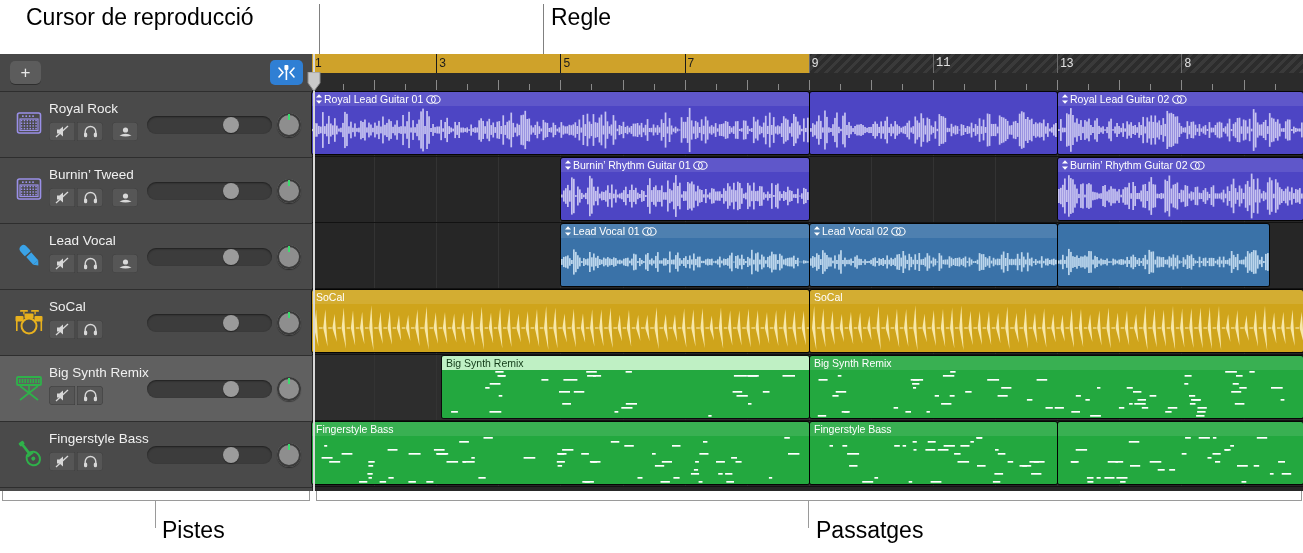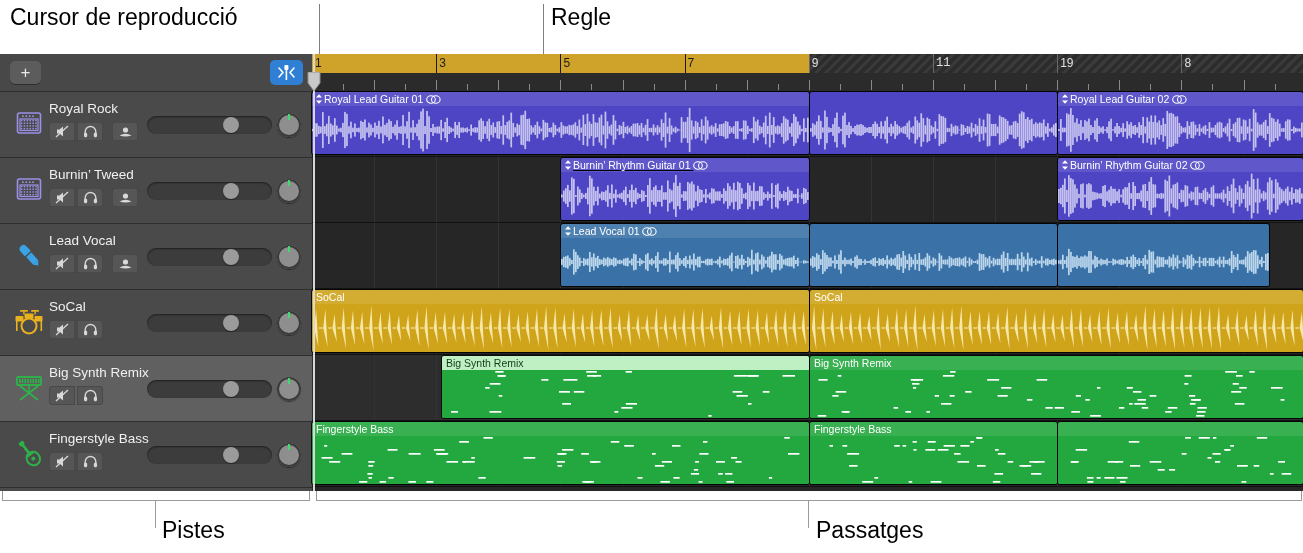--- a/index.html
+++ b/index.html
@@ -77,21 +77,21 @@
   .bracket{position:absolute;border:1px solid #9a9a9a;border-top:none;height:9px;}
   .stem{position:absolute;width:1px;background:#9a9a9a;}
 
   
   #playhead-line{position:absolute;left:313px;top:54px;width:1.5px;height:437px;background:#d8d8d8;}
   #playhead-head{position:absolute;left:307px;top:72px;width:14px;height:20px;}
 </style>
 </head>
 <body>
 
-<div class="callout-label" style="left:10px;top:4px;">Cursor de reproducció</div>
+<div class="callout-label" style="left:26px;top:4px;">Cursor de reproducció</div>
 <div class="callout-line" style="left:319px;top:4px;width:1px;height:50px;"></div>
 
 <div class="callout-label" style="left:551px;top:4px;">Regle</div>
 <div class="callout-line" style="left:543px;top:4px;width:1px;height:50px;"></div>
 
 <div id="window">
 
   <div id="tracklist">
 
     <div id="tl-toolbar">
@@ -400,21 +400,21 @@
             <div class="bar-num" style="left: 124.2px;">3</div>
             <div class="bar-div dark" style="left: 248.4px;"></div>
             <div class="bar-num" style="left: 248.4px;">5</div>
             <div class="bar-div dark" style="left: 372.6px;"></div>
             <div class="bar-num" style="left: 372.6px;">7</div>
             <div class="bar-div" style="left: 496.8px;"></div>
             <div class="bar-num onhatch" style="left: 496.8px;">9</div>
             <div class="bar-div" style="left: 621px;"></div>
             <div class="bar-num onhatch" style="left: 621px; font-family: Liberation Mono, monospace;">11</div>
             <div class="bar-div" style="left: 745.2px;"></div>
-            <div class="bar-num onhatch" style="left: 745.2px;">19</div>
+            <div class="bar-num onhatch" style="left: 745.2px;">13</div>
             <div class="bar-div" style="left: 869.4px;"></div>
             <div class="bar-num onhatch" style="left: 869.4px;">8</div>
           </div>
       </div>
       <div id="ruler-bot">
         <div id="ticks">
             <div class="tick" style="left: 0px; height: 10px;"></div>
             <div class="tick" style="left: 31.05px; height: 6px;"></div>
             <div class="tick" style="left: 62.1px; height: 10px;"></div>
             <div class="tick" style="left: 93.15px; height: 6px;"></div>
@@ -1002,21 +1002,21 @@
           <div class="lane-grid" style="left: 372.6px;"></div>
           <div class="lane-grid" style="left: 434.7px;"></div>
           <div class="lane-grid" style="left: 496.8px;"></div>
           <div class="lane-grid" style="left: 558.9px;"></div>
           <div class="lane-grid" style="left: 621px;"></div>
           <div class="lane-grid" style="left: 683.1px;"></div>
           <div class="lane-grid" style="left: 745.2px;"></div>
           <div class="lane-grid" style="left: 807.3px;"></div>
           <div class="lane-grid" style="left: 869.4px;"></div>
           <div class="lane-grid" style="left: 931.5px;"></div>
-          <div class="region" style="left: 249px; width: 248px; background: rgb(77, 69, 196); text-decoration: underline;">
+          <div class="region" style="left: 249px; width: 248px; background: rgb(77, 69, 196);">
             <div class="r-head" style="background:rgba(255,255,255,0.10);color:#ffffff"><svg class="ricon" width="8" height="10" viewBox="0 0 8 10">
     <path d="M4 0.3 L7 3.4 H1 Z" fill="#fff"></path>
                 <path d="M4 9.7 L1 6.6 H7 Z" fill="#fff"></path>
               </svg><span class="lbl">Burnin’ Rhythm Guitar 01</span> <svg class="ricon" width="15" height="9" viewBox="0 0 15 9">
     <ellipse cx="5" cy="4.5" rx="4.3" ry="3.8" fill="none" stroke="#fff" stroke-width="1.1"></ellipse>
     <ellipse cx="9.8" cy="4.5" rx="4.3" ry="3.8" fill="none" stroke="#fff" stroke-width="1.1"></ellipse>
               </svg></div>
      <div class="r-body" style="background:#4d45c4">
               <svg class="wf" viewBox="0 0 248 48" preserveAspectRatio="none">
                 <rect x="0.0" y="22.5" width="1.70" height="3.0" fill="#c6c2f0"></rect>
@@ -1429,20 +1429,27 @@
                 <rect x="236.0" y="19.8" width="1.70" height="8.4" fill="#bcd6ec"></rect>
                 <rect x="238.0" y="23.6" width="1.70" height="0.7" fill="#bcd6ec"></rect>
                 <rect x="240.0" y="23.7" width="1.70" height="0.6" fill="#bcd6ec"></rect>
                 <rect x="242.0" y="22.3" width="1.70" height="3.3" fill="#bcd6ec"></rect>
                 <rect x="244.0" y="22.7" width="1.70" height="2.5" fill="#bcd6ec"></rect>
                 <rect x="246.0" y="23.3" width="1.70" height="1.4" fill="#bcd6ec"></rect>
               </svg>
             </div>
           </div>
           <div class="region" style="left: 498px; width: 247px; background: rgb(58, 114, 168);">
+            <div class="r-head" style="background:rgba(255,255,255,0.10);color:#ffffff"><svg class="ricon" width="8" height="10" viewBox="0 0 8 10">
+    <path d="M4 0.3 L7 3.4 H1 Z" fill="#fff"></path>
+                <path d="M4 9.7 L1 6.6 H7 Z" fill="#fff"></path>
+              </svg><span class="lbl">Lead Vocal 02</span> <svg class="ricon" width="15" height="9" viewBox="0 0 15 9">
+    <ellipse cx="5" cy="4.5" rx="4.3" ry="3.8" fill="none" stroke="#fff" stroke-width="1.1"></ellipse>
+    <ellipse cx="9.8" cy="4.5" rx="4.3" ry="3.8" fill="none" stroke="#fff" stroke-width="1.1"></ellipse>
+              </svg></div>
      <div class="r-body" style="background:#3a72a8">
               <svg class="wf" viewBox="0 0 247 48" preserveAspectRatio="none">
                 <rect x="0.0" y="20.3" width="1.71" height="7.4" fill="#bcd6ec"></rect>
                 <rect x="2.0" y="18.1" width="1.71" height="11.7" fill="#bcd6ec"></rect>
                 <rect x="4.0" y="19.2" width="1.71" height="9.6" fill="#bcd6ec"></rect>
                 <rect x="6.0" y="15.3" width="1.71" height="17.4" fill="#bcd6ec"></rect>
                 <rect x="8.0" y="16.9" width="1.71" height="14.2" fill="#bcd6ec"></rect>
                 <rect x="10.0" y="21.1" width="1.71" height="5.9" fill="#bcd6ec"></rect>
                 <rect x="12.0" y="12.2" width="1.71" height="23.7" fill="#bcd6ec"></rect>
                 <rect x="14.1" y="14.7" width="1.71" height="18.7" fill="#bcd6ec"></rect>

